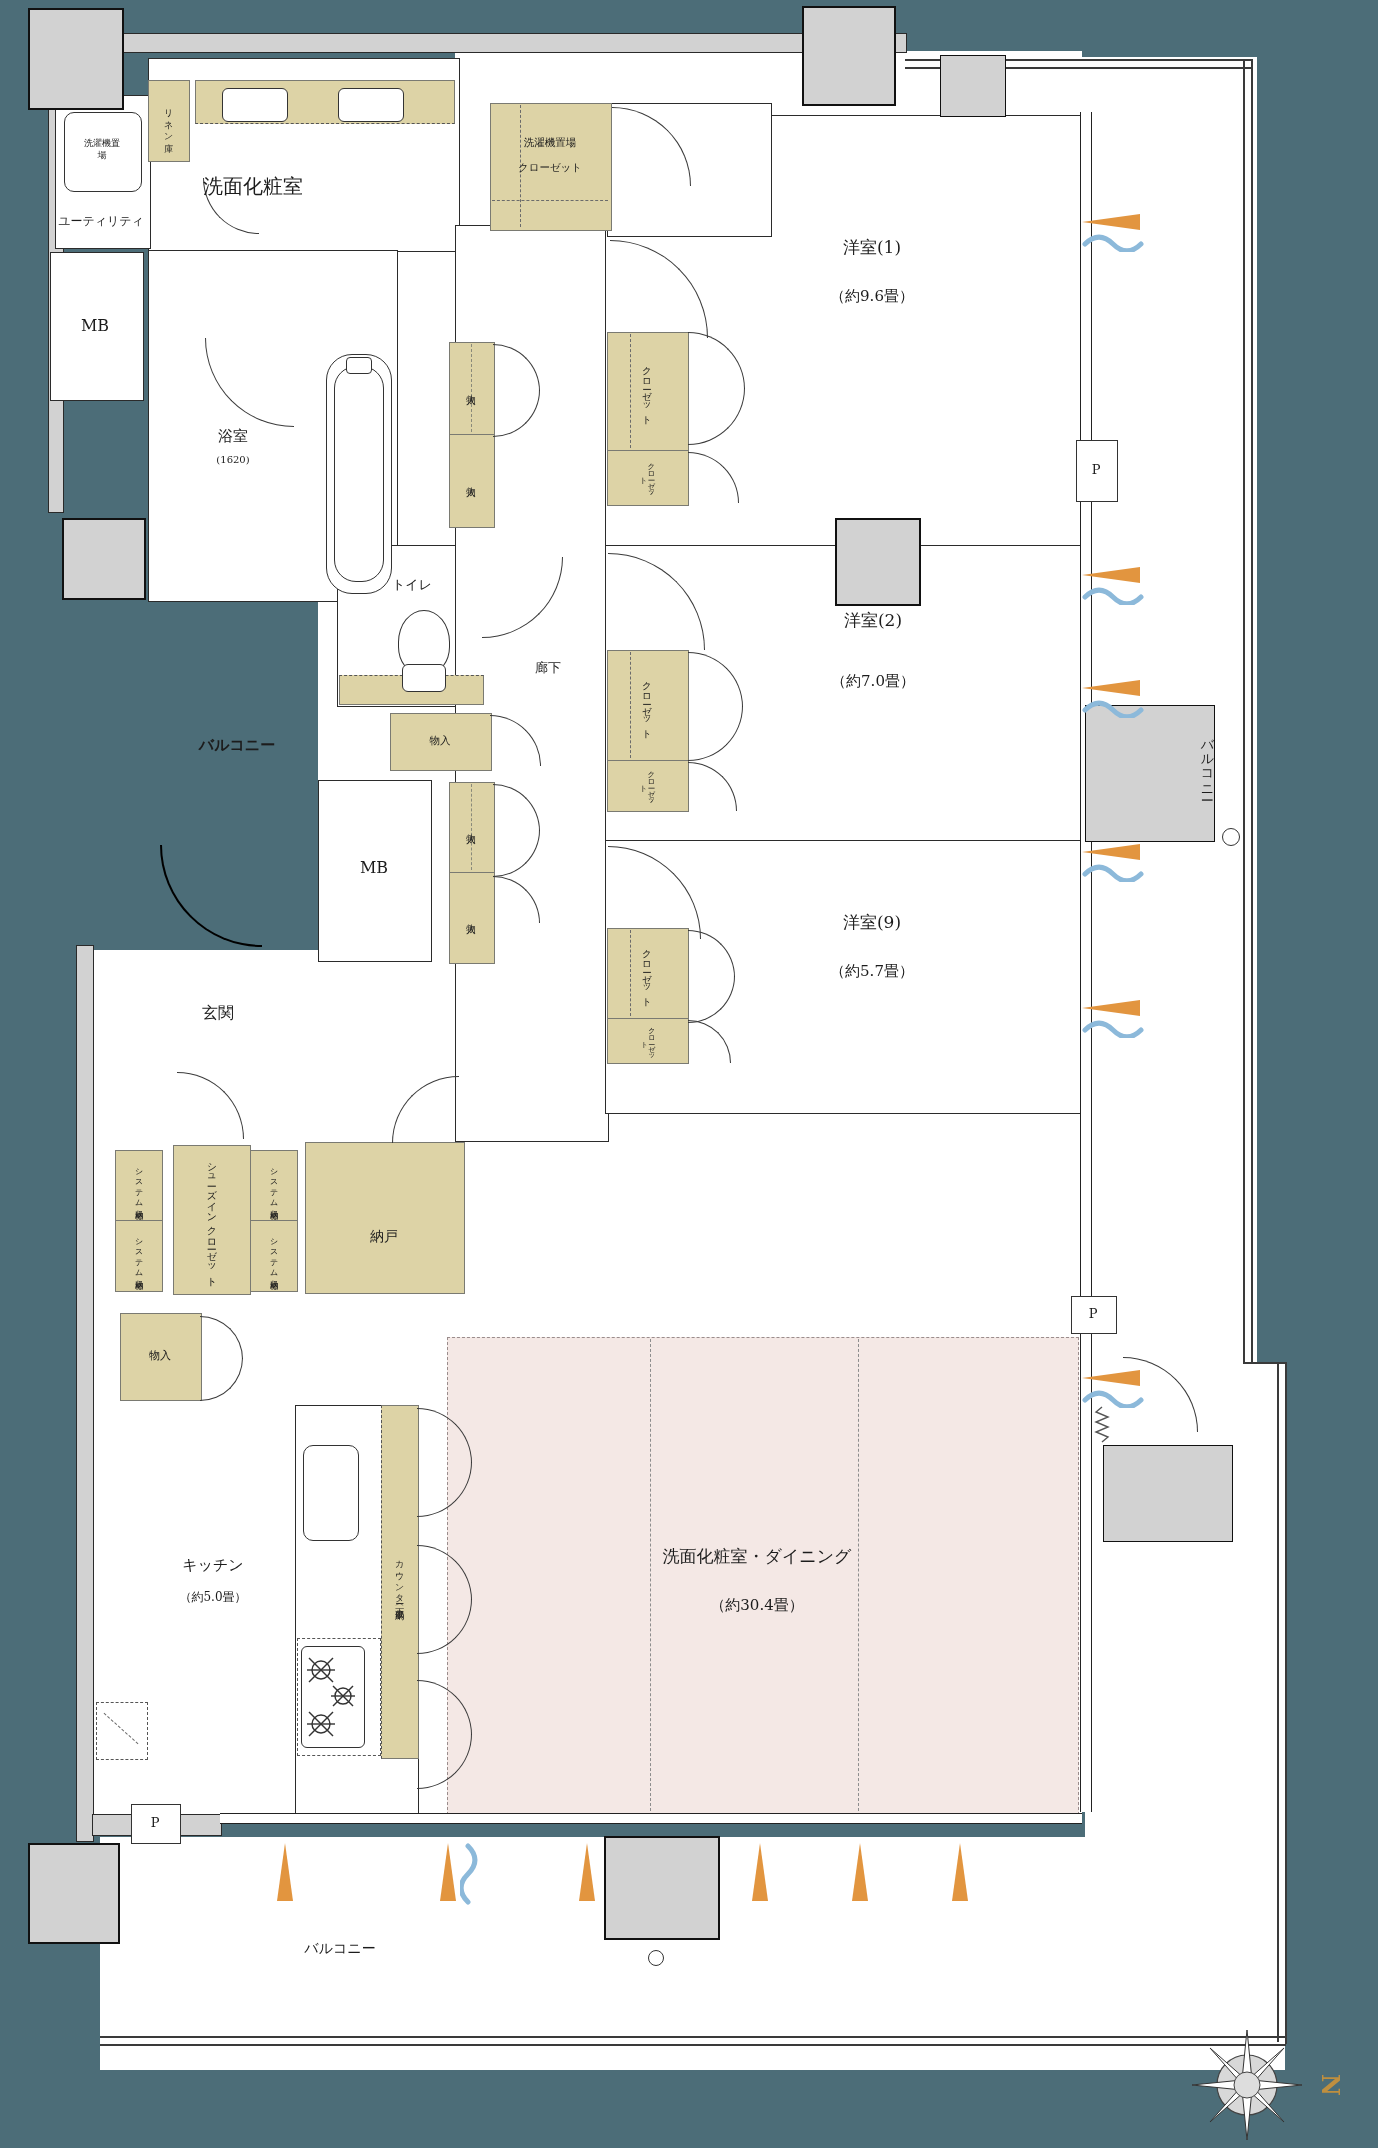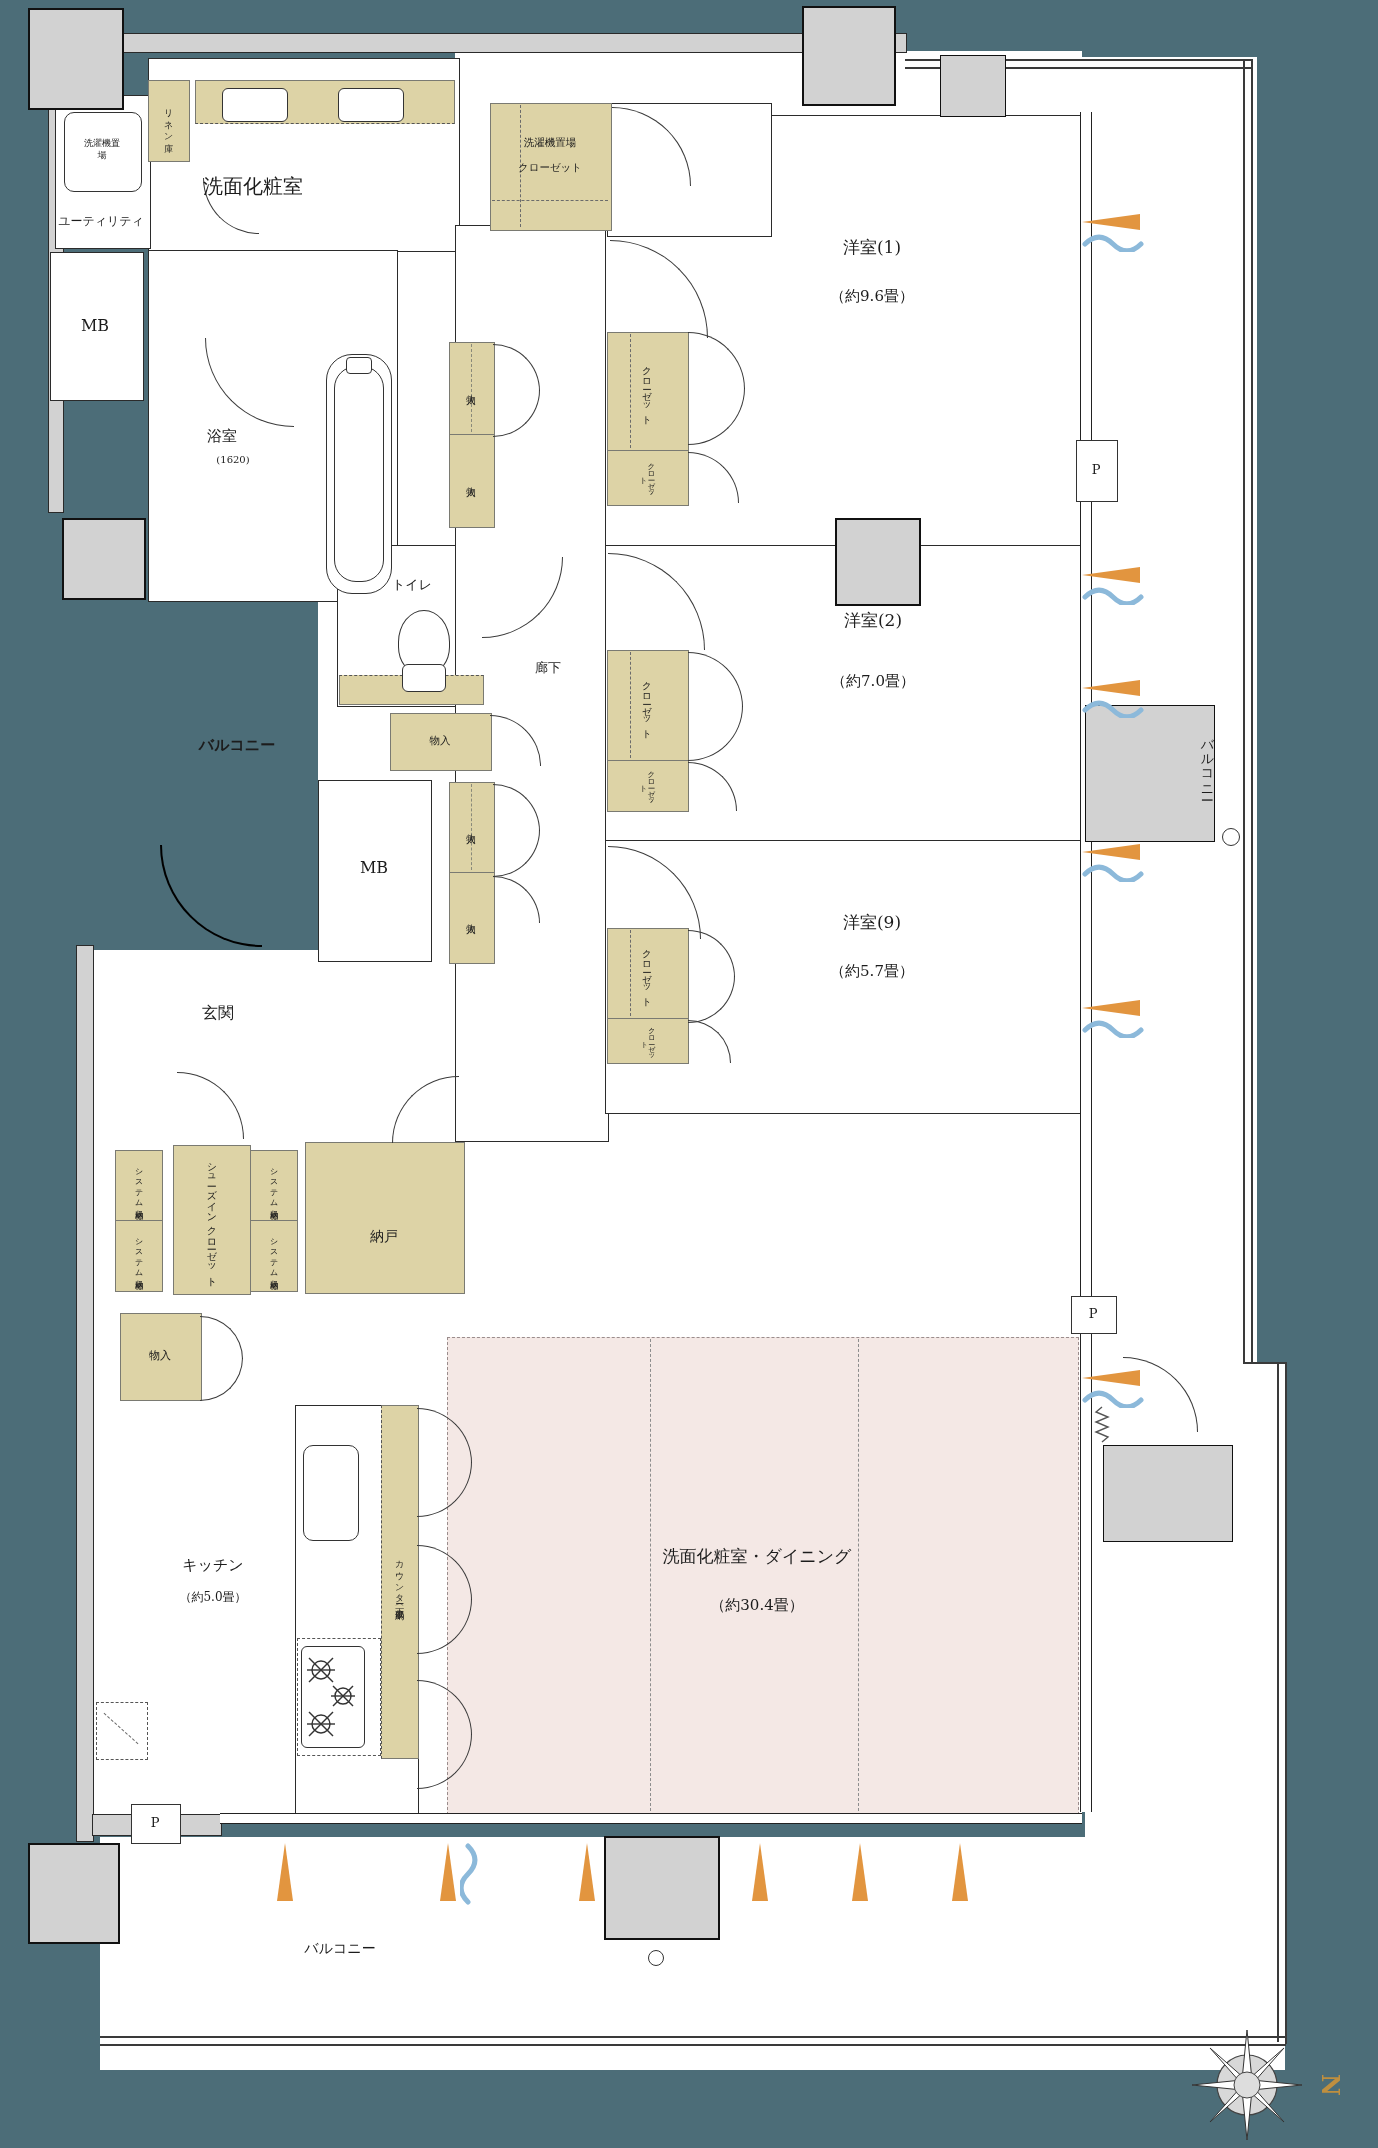--- a/index.html
+++ b/index.html
@@ -245,21 +245,21 @@
   </svg>
   <div class="lbl" style="left:1330px;top:2085px;font-size:24px;color:#bf8f3f;transform:translate(-50%,-50%) rotate(90deg);font-weight:bold">N</div>
 
   <div class="lbl" style="left:237px;top:746px;font-size:15px;font-weight:bold;font-family:'DejaVu Sans','Liberation Sans',sans-serif">バルコニー</div>
   <div class="lbl" style="left:218px;top:1013px;font-size:16px">玄関</div>
   <div class="lbl" style="left:548px;top:668px;font-size:13px">廊下</div>
   <div class="lbl" style="left:253px;top:186px;font-size:20px">洗面化粧室</div>
   <div class="lbl" style="left:101px;top:222px;font-size:12px">ユーティリティ</div>
   <div class="lbl" style="left:102px;top:150px;font-size:9px;white-space:normal;width:42px">洗濯機置場</div>
   <div class="lbl v" style="left:168px;top:120px;font-size:9px;height:66px">リネン庫</div>
-  <div class="lbl" style="left:222px;top:437px;font-size:15px">浴室</div>
+  <div class="lbl" style="left:233px;top:437px;font-size:15px">浴室</div>
   <div class="lbl" style="left:233px;top:459px;font-size:10px">(1620)</div>
   <div class="lbl" style="left:412px;top:585px;font-size:13px">トイレ</div>
   <div class="lbl" style="left:95px;top:326px;font-size:16px">MB</div>
   <div class="lbl" style="left:374px;top:868px;font-size:16px">MB</div>
   <div class="lbl" style="left:872px;top:247px;font-size:17px">洋室(1)</div>
   <div class="lbl" style="left:872px;top:297px;font-size:15px">（約9.6畳）</div>
   <div class="lbl" style="left:873px;top:620px;font-size:17px">洋室(2)</div>
   <div class="lbl" style="left:873px;top:682px;font-size:15px">（約7.0畳）</div>
   <div class="lbl" style="left:872px;top:922px;font-size:17px">洋室(9)</div>
   <div class="lbl" style="left:872px;top:972px;font-size:15px">（約5.7畳）</div>

